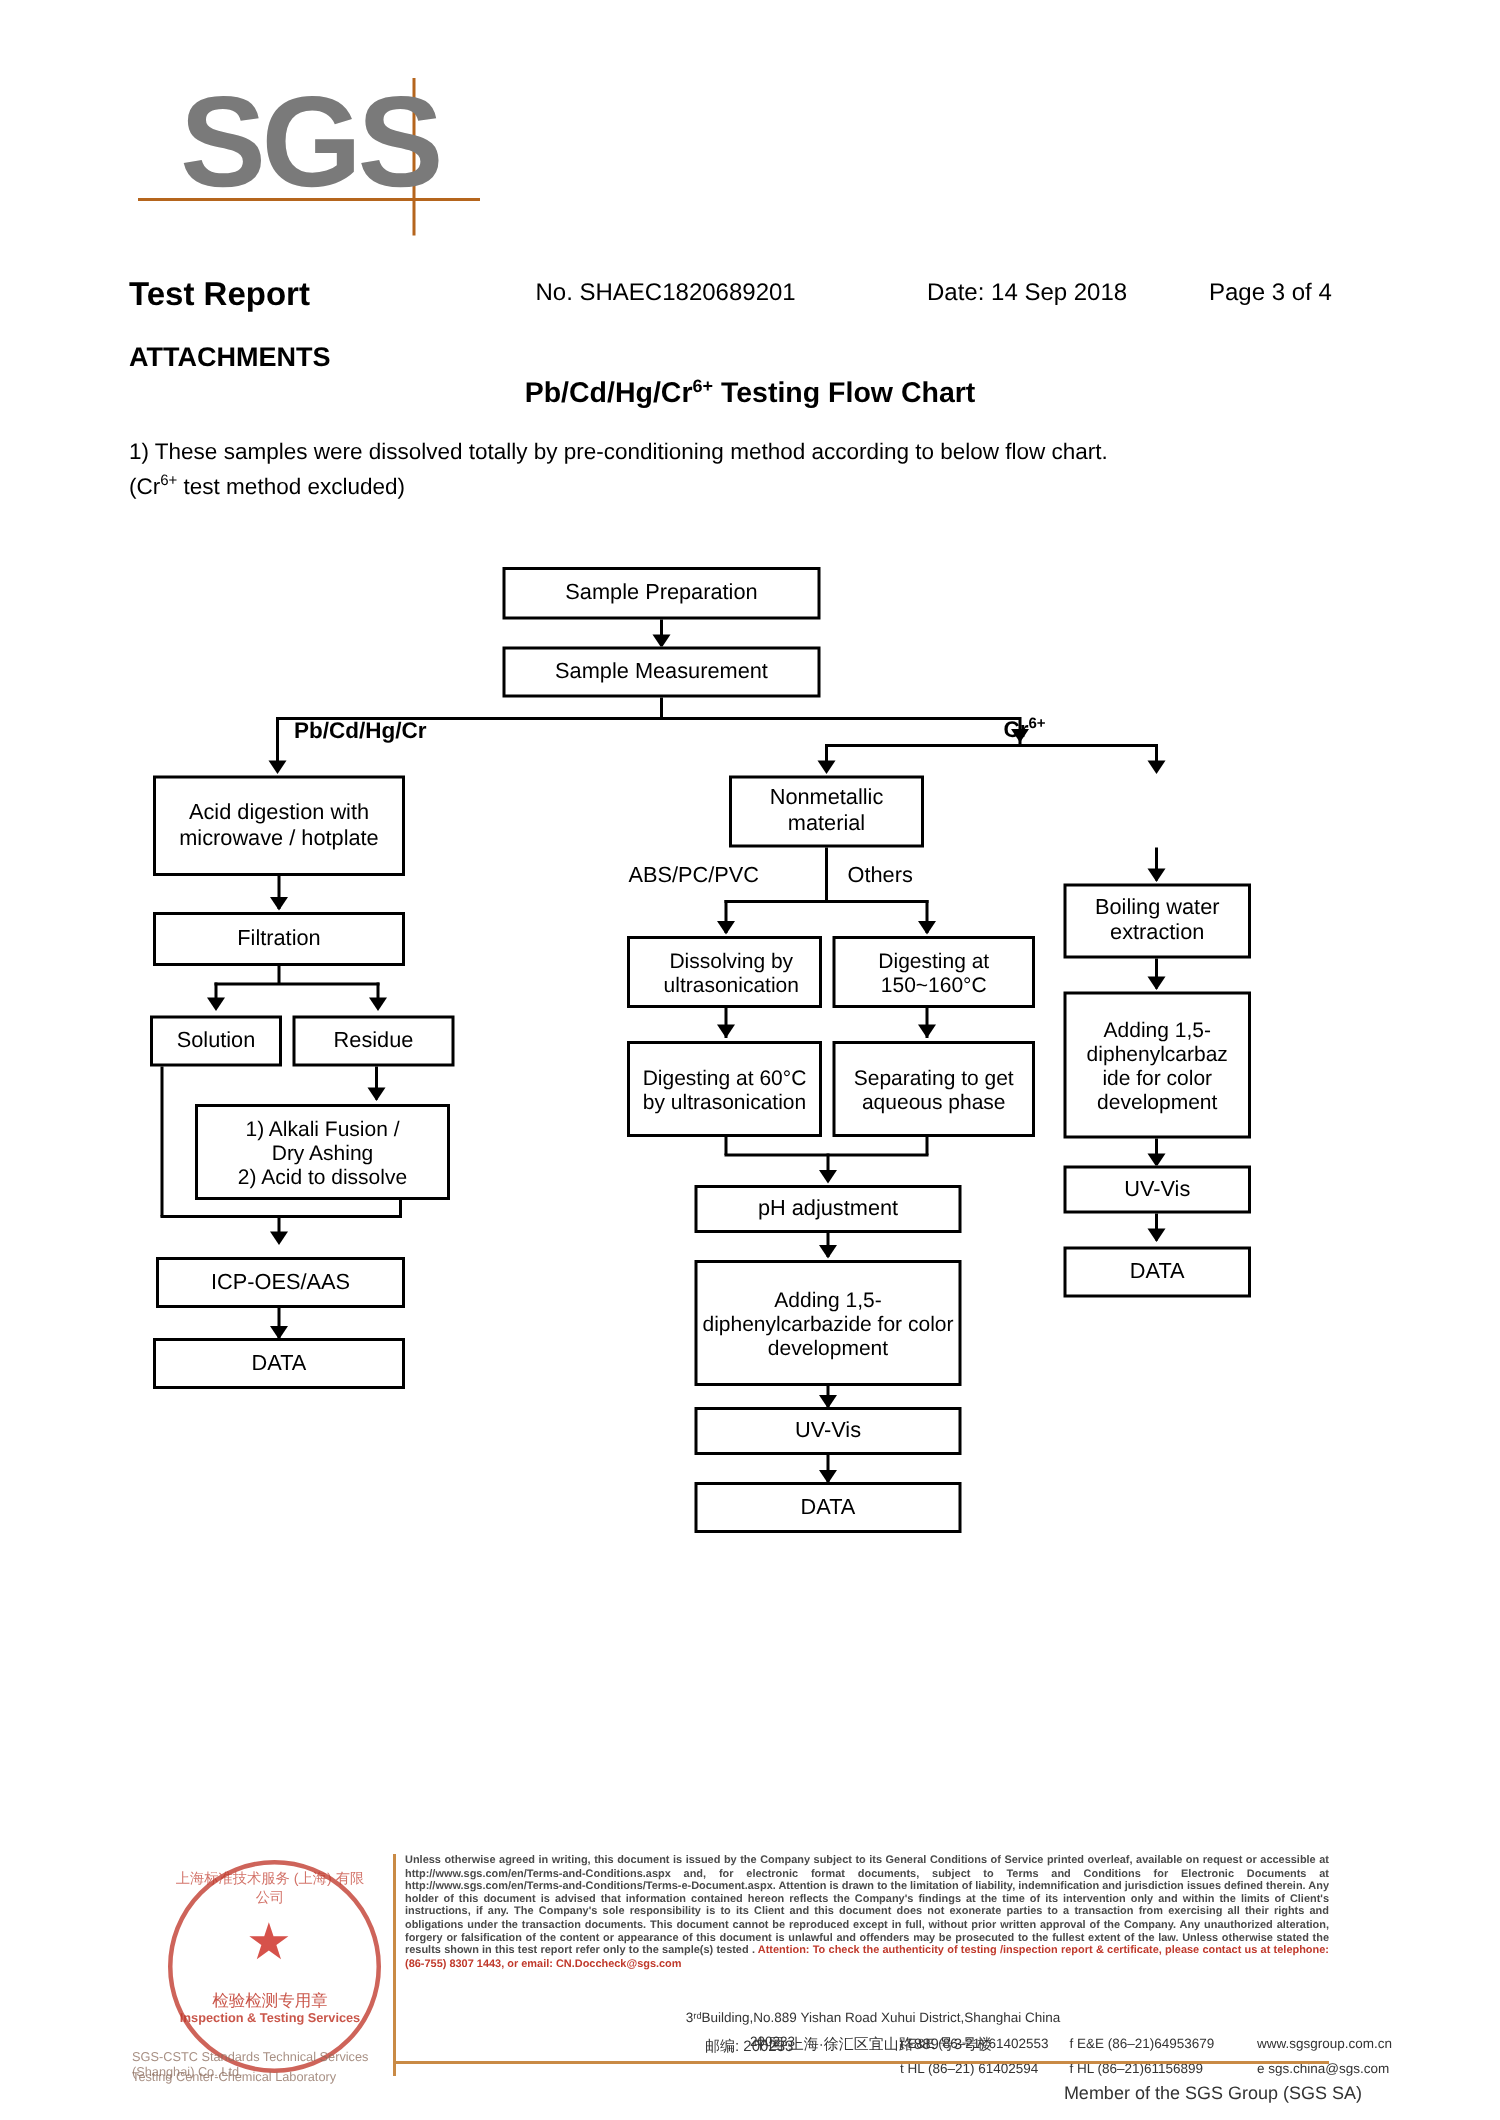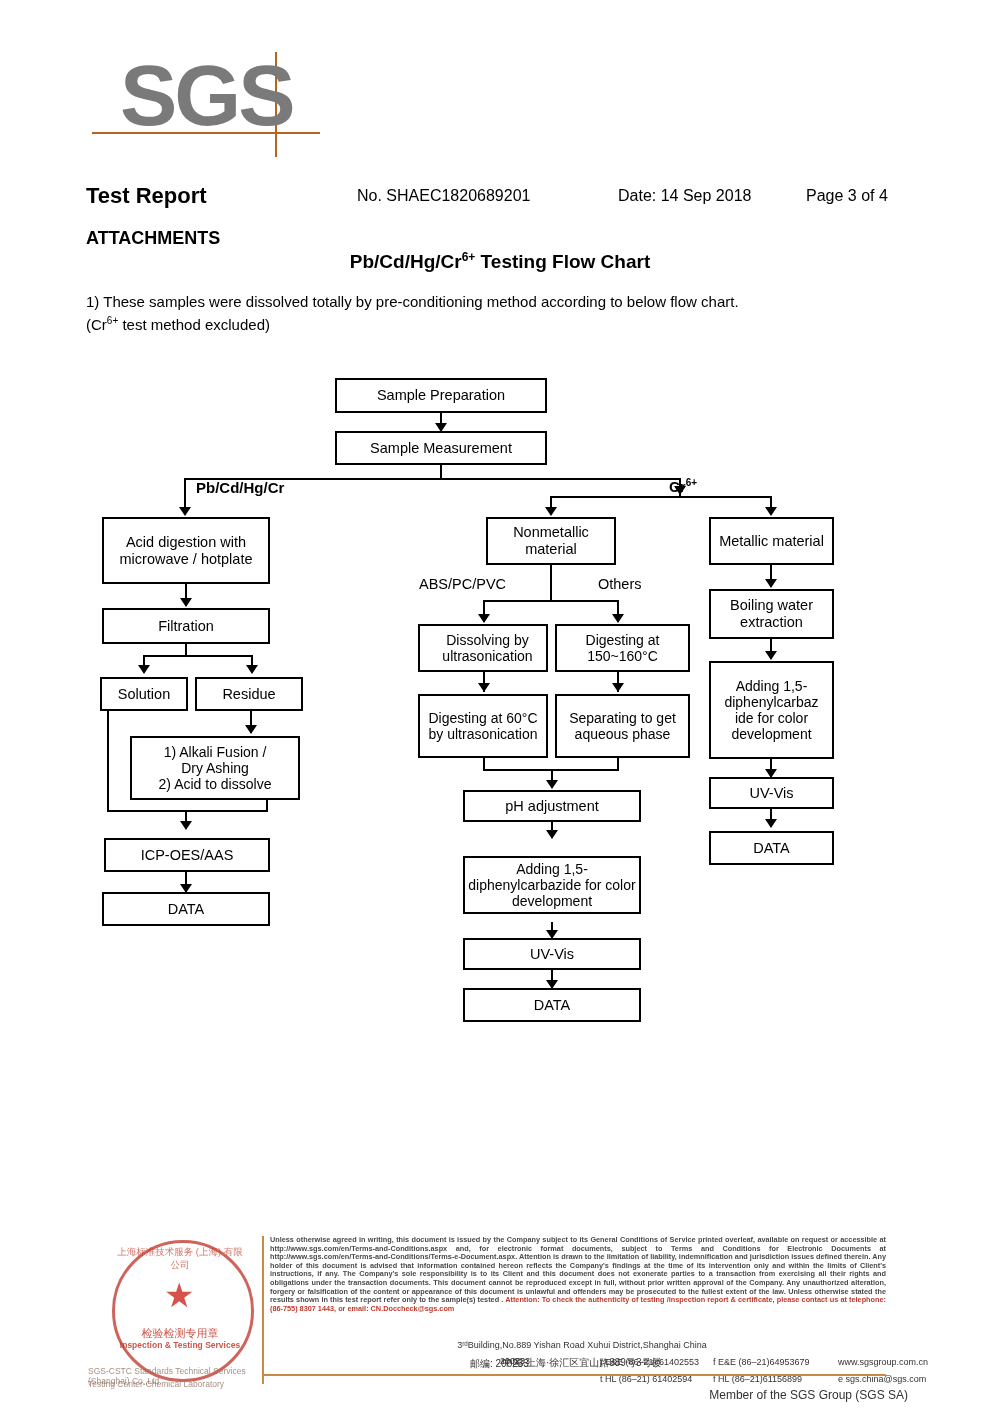--- a/index.html
+++ b/index.html
@@ -184,21 +184,21 @@
     <div class="node" style="left:486px;top:517px;width:130px;height:48px;">Nonmetallic material</div>
 
     <div class="ln lnv" style="left:550px;top:565px;height:36px;"></div>
     <div class="ln lnh" style="left:483px;top:600px;width:136px;"></div>
     <div class="ln lnv" style="left:483px;top:600px;height:22px;"></div>
     <div class="arrow" style="left:478px;top:614px;"></div>
     <div class="ln lnv" style="left:617px;top:600px;height:22px;"></div>
     <div class="arrow" style="left:612px;top:614px;"></div>
 
     <div class="elabel" style="left:419px;top:576px;">ABS/PC/PVC</div>
-    <div class="elabel" style="left:565px;top:576px;margin-left:33px;">Others</div>
+    <div class="elabel" style="left:565px;top:576px;">Others</div>
 
     <div class="node small" style="left:418px;top:624px;width:130px;height:48px;padding-left:12px;">Dissolving by ultrasonication</div>
     <div class="node small" style="left:555px;top:624px;width:135px;height:48px;">Digesting at 150~160°C</div>
 
     <div class="ln lnv" style="left:483px;top:672px;height:20px;"></div>
     <div class="arrow" style="left:478px;top:683px;"></div>
     <div class="ln lnv" style="left:617px;top:672px;height:20px;"></div>
     <div class="arrow" style="left:612px;top:683px;"></div>
 
     <div class="node small" style="left:418px;top:694px;width:130px;height:64px;">Digesting at 60°C by ultrasonication</div>
@@ -207,31 +207,30 @@
     <div class="ln lnv" style="left:483px;top:758px;height:12px;"></div>
     <div class="ln lnv" style="left:617px;top:758px;height:12px;"></div>
     <div class="ln lnh" style="left:483px;top:769px;width:136px;"></div>
     <div class="ln lnv" style="left:551px;top:769px;height:16px;"></div>
     <div class="arrow" style="left:546px;top:780px;"></div>
 
     <div class="node" style="left:463px;top:790px;width:178px;height:32px;">pH adjustment</div>
     <div class="ln lnv" style="left:551px;top:822px;height:16px;"></div>
     <div class="arrow" style="left:546px;top:830px;"></div>
 
-    <div class="node small" style="left:463px;top:840px;width:178px;height:58px;margin-top:16px;">Adding 1,5-diphenylcarbazide for color development</div>
+    <div class="node small" style="left:463px;top:840px;width:178px;height:84px;">Adding 1,5-diphenylcarbazide for color development</div>
     <div class="ln lnv" style="left:551px;top:922px;height:16px;"></div>
     <div class="arrow" style="left:546px;top:930px;"></div>
 
     <div class="node" style="left:463px;top:938px;width:178px;height:32px;">UV-Vis</div>
     <div class="ln lnv" style="left:551px;top:970px;height:18px;"></div>
     <div class="arrow" style="left:546px;top:980px;"></div>
 
     <div class="node" style="left:463px;top:988px;width:178px;height:34px;">DATA</div>
 
-    <div class="node" style="left:709px;top:517px;width:125px;height:48px;">Metallic material</div>
     <div class="ln lnv" style="left:770px;top:565px;height:22px;"></div>
     <div class="arrow" style="left:765px;top:579px;"></div>
 
     <div class="node" style="left:709px;top:589px;width:125px;height:50px;">Boiling water extraction</div>
     <div class="ln lnv" style="left:770px;top:639px;height:20px;"></div>
     <div class="arrow" style="left:765px;top:651px;"></div>
 
     <div class="node small" style="left:709px;top:661px;width:125px;height:98px;">Adding 1,5-diphenylcarbaz ide for color development</div>
     <div class="ln lnv" style="left:770px;top:759px;height:18px;"></div>
     <div class="arrow" style="left:765px;top:769px;"></div>

